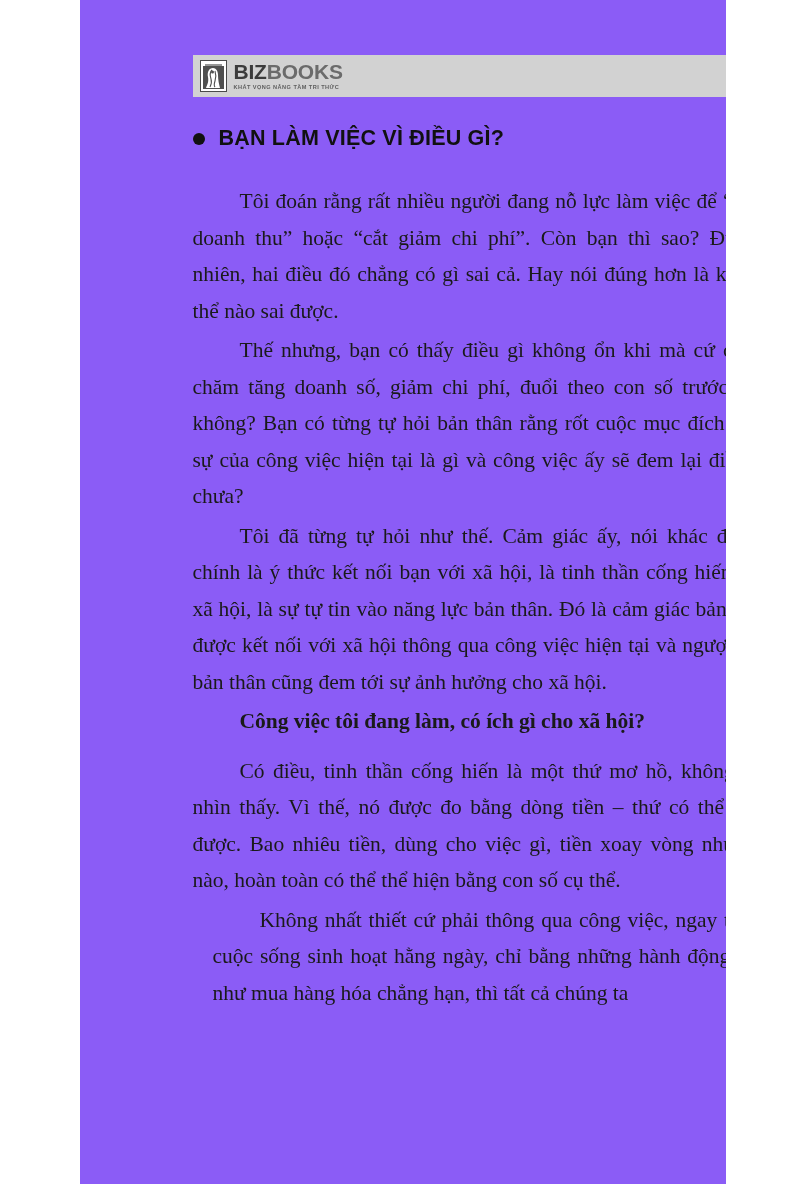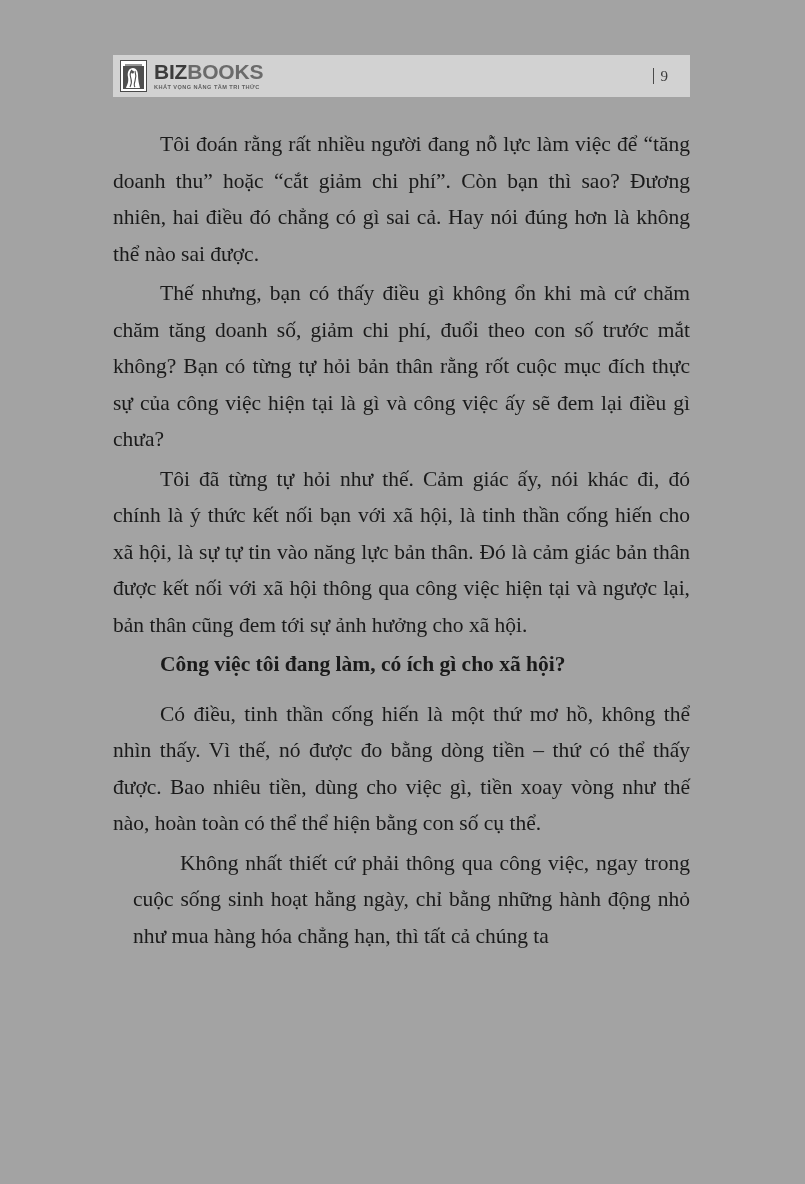--- a/index.html
+++ b/index.html
@@ -4,24 +4,24 @@
 <title>BIZBOOKS — Bạn làm việc vì điều gì?</title>
 <style>
   html, body {
     margin: 0;
     padding: 0;
     background: #ffffff;
   }
 
   .page {
     position: relative;
-    width: 805px;
+    width: 646px;
     height: 1184px;
     margin: 0 auto;
-    background: #a3a3a3;
+    background: #8b5cf6;
     overflow: hidden;
     font-family: "Liberation Serif", "DejaVu Serif", serif;
     color: #1a1a1a;
   }
 
   
   .page-header {
     position: absolute;
     left: 113px;
     top: 55px;
@@ -165,20 +165,24 @@
 
     <div class="header-folio">
       <span class="folio-rule"></span>
       <span>9</span>
     </div>
 
   </div>
 
   <div class="content">
 
+    <h1 class="section-heading">
+      <span class="heading-bullet"></span>
+      <span>BẠN LÀM VIỆC VÌ ĐIỀU GÌ?</span>
+    </h1>
 
     <p class="body-text">Tôi đoán rằng rất nhiều người đang nỗ lực làm việc để “tăng doanh thu” hoặc “cắt giảm chi phí”. Còn bạn thì sao? Đương nhiên, hai điều đó chẳng có gì sai cả. Hay nói đúng hơn là không thể nào sai được.</p>
     <p class="body-text">Thế nhưng, bạn có thấy điều gì không ổn khi mà cứ chăm chăm tăng doanh số, giảm chi phí, đuổi theo con số trước mắt không? Bạn có từng tự hỏi bản thân rằng rốt cuộc mục đích thực sự của công việc hiện tại là gì và công việc ấy sẽ đem lại điều gì chưa?</p>
     <p class="body-text">Tôi đã từng tự hỏi như thế. Cảm giác ấy, nói khác đi, đó chính là ý thức kết nối bạn với xã hội, là tinh thần cống hiến cho xã hội, là sự tự tin vào năng lực bản thân. Đó là cảm giác bản thân được kết nối với xã hội thông qua công việc hiện tại và ngược lại, bản thân cũng đem tới sự ảnh hưởng cho xã hội.</p>
 
     <p class="body-text lead-bold">Công việc tôi đang làm, có ích gì cho xã hội?</p>
 
     <p class="body-text">Có điều, tinh thần cống hiến là một thứ mơ hồ, không thể nhìn thấy. Vì thế, nó được đo bằng dòng tiền – thứ có thể thấy được. Bao nhiêu tiền, dùng cho việc gì, tiền xoay vòng như thế nào, hoàn toàn có thể thể hiện bằng con số cụ thể.</p>
     <p class="body-text">Không nhất thiết cứ phải thông qua công việc, ngay trong cuộc sống sinh hoạt hằng ngày, chỉ bằng những hành động nhỏ như mua hàng hóa chẳng hạn, thì tất cả chúng ta</p>
 

